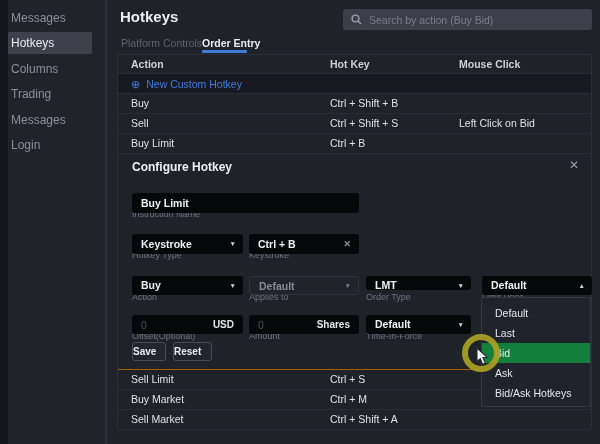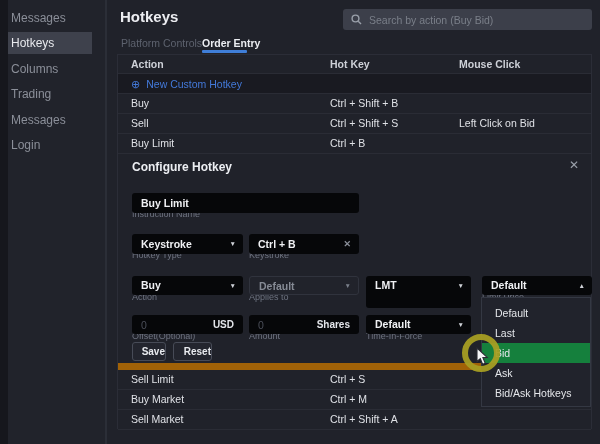--- a/index.html
+++ b/index.html
@@ -34,36 +34,36 @@
   .t-row.header { height:19px; font-weight:600; color:#ced1d8; }
   .t-row.dark { background:#191a21; }
   .cell-a { position:absolute; left:13px; top:0; line-height:19px; }
   .t-row .cell-a, .t-row .cell-h, .t-row .cell-m { line-height:19px; }
   .cell-h { position:absolute; left:212px; top:0; }
   .cell-m { position:absolute; left:341px; top:0; }
   .new-link { position:absolute; left:13px; top:0; line-height:20px; color:#4379d9; font-size:10.5px;
     display:flex; align-items:center; gap:6px; cursor:pointer; }
   .add-glyph { font-size:11px; line-height:20px; }
 
-  .panel { position:relative; width:100%; height:216px; border-bottom:7px solid #a16207; background:#20222a; }
+  .panel { position:relative; width:100%; height:216px; border-bottom:1px solid #a16207; background:#20222a; }
   .panel-title { position:absolute; left:14px; top:6px; font-size:12px; font-weight:700; color:#eceef2; }
   .panel-close { position:absolute; right:12px; top:4px; font-size:12px; color:#9aa0aa; cursor:pointer; }
   .f-label { position:absolute; font-size:9px; color:#6e7380;margin-top:28px; }
   .field { position:absolute; height:20px; background:#060709; border-radius:3px;
     font-size:10.5px; font-weight:600; color:#f0f1f4; line-height:20px; padding-left:9px; }
   .field .caret { position:absolute; right:7px; top:0; font-size:6.5px; color:#cfd2d8; line-height:20px; }
   .field.disabled { background:#21232b; border:1px solid #30333d; color:#868b95; line-height:18px; }
   .field.disabled .caret { color:#7a7f8a; line-height:18px; }
   .field .clear-x { position:absolute; right:8px; top:0; font-size:9px; color:#8a8f99; line-height:20px; cursor:pointer; }
   .field input { width:60%; background:transparent; border:none; outline:none;
     font-family:"Liberation Sans", sans-serif; font-size:10.5px; color:#f0f1f4; }
   .field input::placeholder { color:#4b4f5a; }
   .suffix { position:absolute; right:9px; top:0; line-height:19px; font-size:10px; font-weight:600; color:#e3e5ea; }
   .btn { position:absolute; height:19px; background:#23252e; border:1px solid #474b57; border-radius:3px;
-    font-size:10px; font-weight:600; color:#e8eaee; line-height:17px; text-align:right; cursor:pointer; }
+    font-size:10px; font-weight:600; color:#e8eaee; line-height:17px; text-align:left; cursor:pointer; }
 
   .menu { position:absolute; left:481px; top:297px; width:110px; height:110px; z-index:10;
     background:#21232c; border:1px solid #343843; padding-top:5px; }
   .menu-item { position:relative; height:20px; line-height:20px; padding-left:13px;
     font-size:10.5px; color:#e4e6ea; cursor:pointer; }
   .menu-item.hover { background:#15803d; }
 
   .ring { position:absolute; left:462px; top:334px; width:38px; height:38px; z-index:20;
     border:6px solid rgba(166,158,35,0.95); border-radius:50%; }
   .cursor { position:absolute; left:476px; top:347px; z-index:30; }
@@ -152,21 +152,21 @@
       <span class="caret" style="line-height:19px">▼</span>
     </div>
 
     <div class="f-label" style="left:131px; top:110px">Applies to</div>
     <div class="field disabled" style="left:131px; top:122px; width:110px; height:19px">
       <span>Default</span>
       <span class="caret">▼</span>
     </div>
 
     <div class="f-label" style="left:248px; top:110px">Order Type</div>
-    <div class="field" style="left:248px; top:122px; width:105px; height:32px; line-height:19px">
+    <div class="field" style="left:248px; top:122px; width:105px; height:14px; line-height:19px">
       <span>LMT</span>
       <span class="caret" style="line-height:19px">▼</span>
     </div>
 
     <div class="f-label" style="left:364px; top:110px">Limit Price</div>
     <div class="field" style="left:364px; top:122px; width:110px; height:19px; line-height:19px">
       <span>Default</span>
       <span class="caret" style="line-height:19px">▲</span>
     </div>
 

